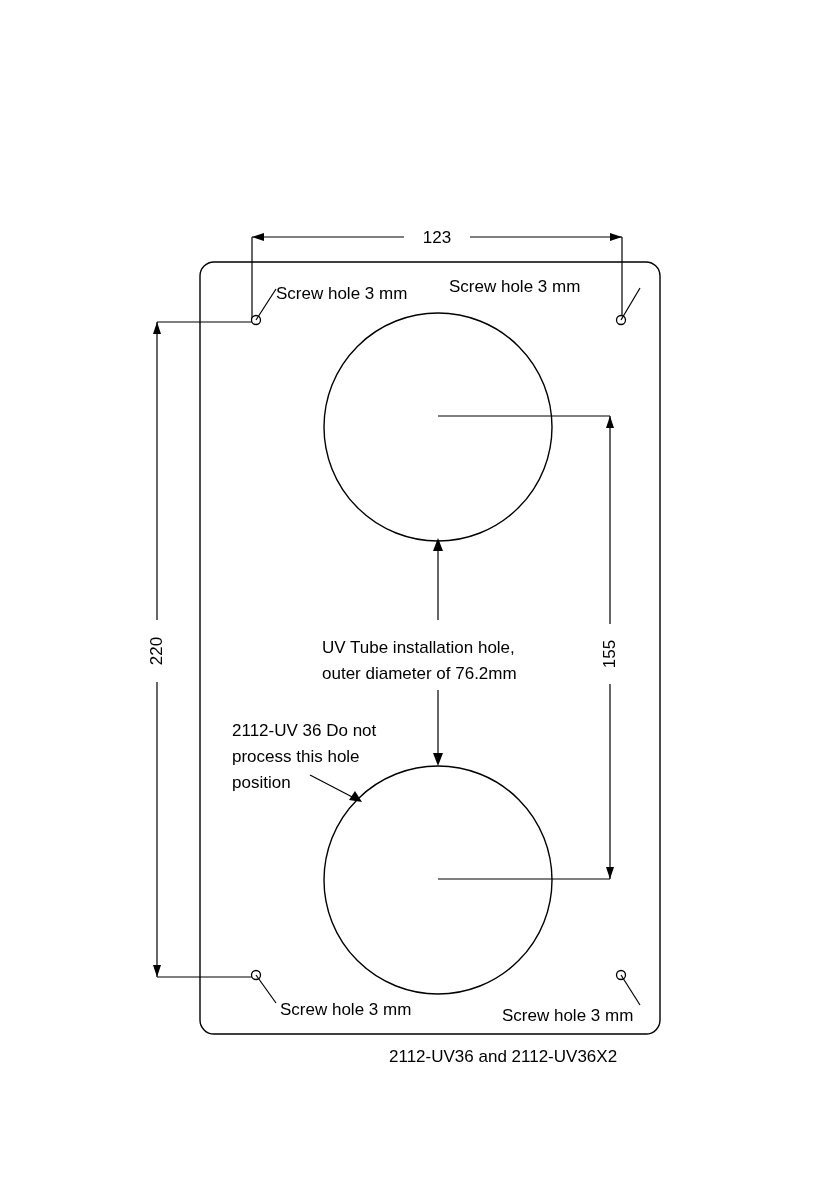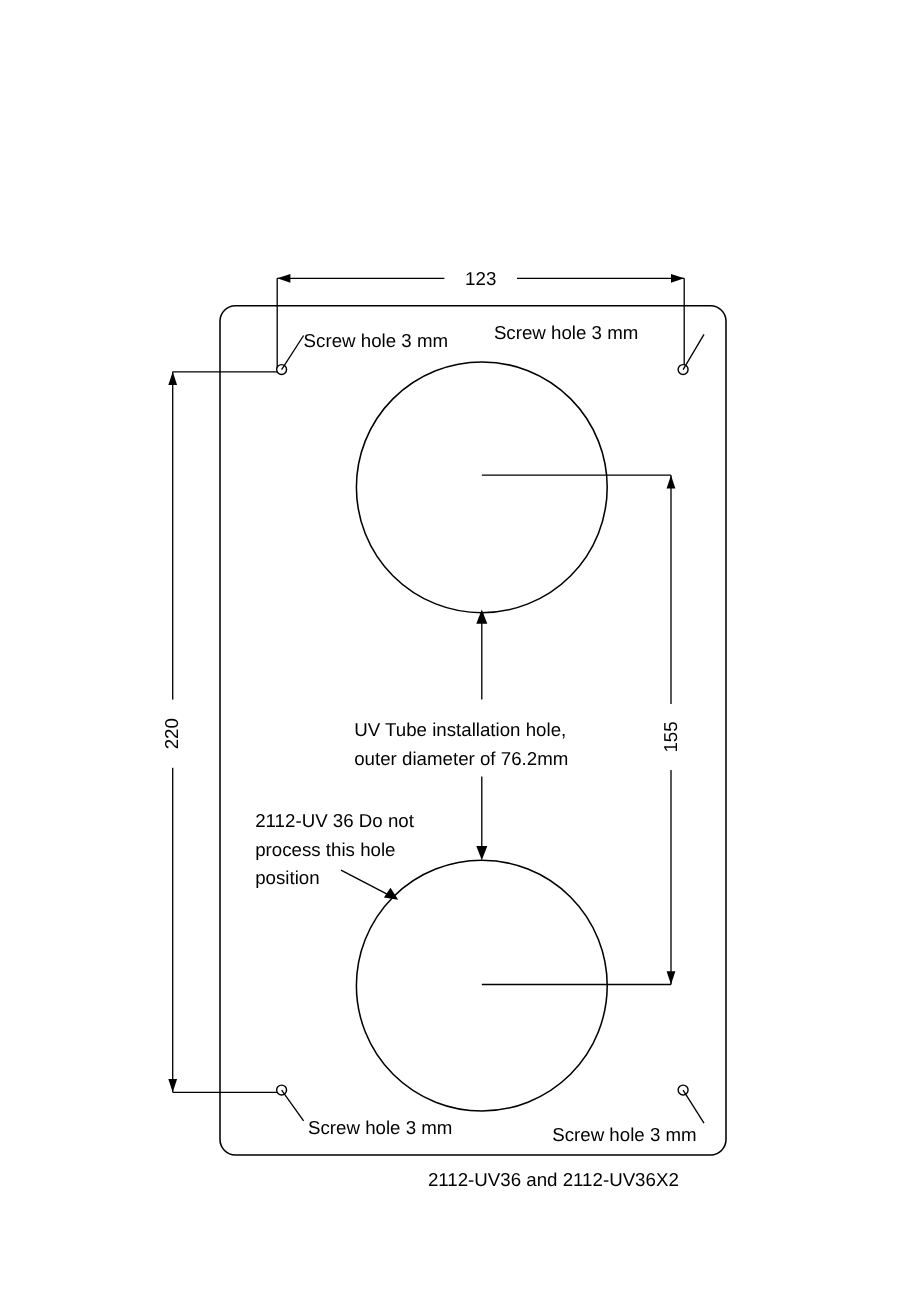--- a/index.html
+++ b/index.html
@@ -11,21 +11,21 @@
     width: 839px;
     height: 1191px;
     font-family: "Liberation Sans", sans-serif;
     color: #000000;
     position: relative;
     overflow: hidden;
   }
   #drawing-root {
     position: absolute;
     left: 0;
-    top: 16px;
+    top: 0;
     width: 839px;
     height: 965px;
   }
   svg.drawing {
     display: block;
     width: 839px;
     height: 1191px;
   }
   .stroke {
     fill: none;

